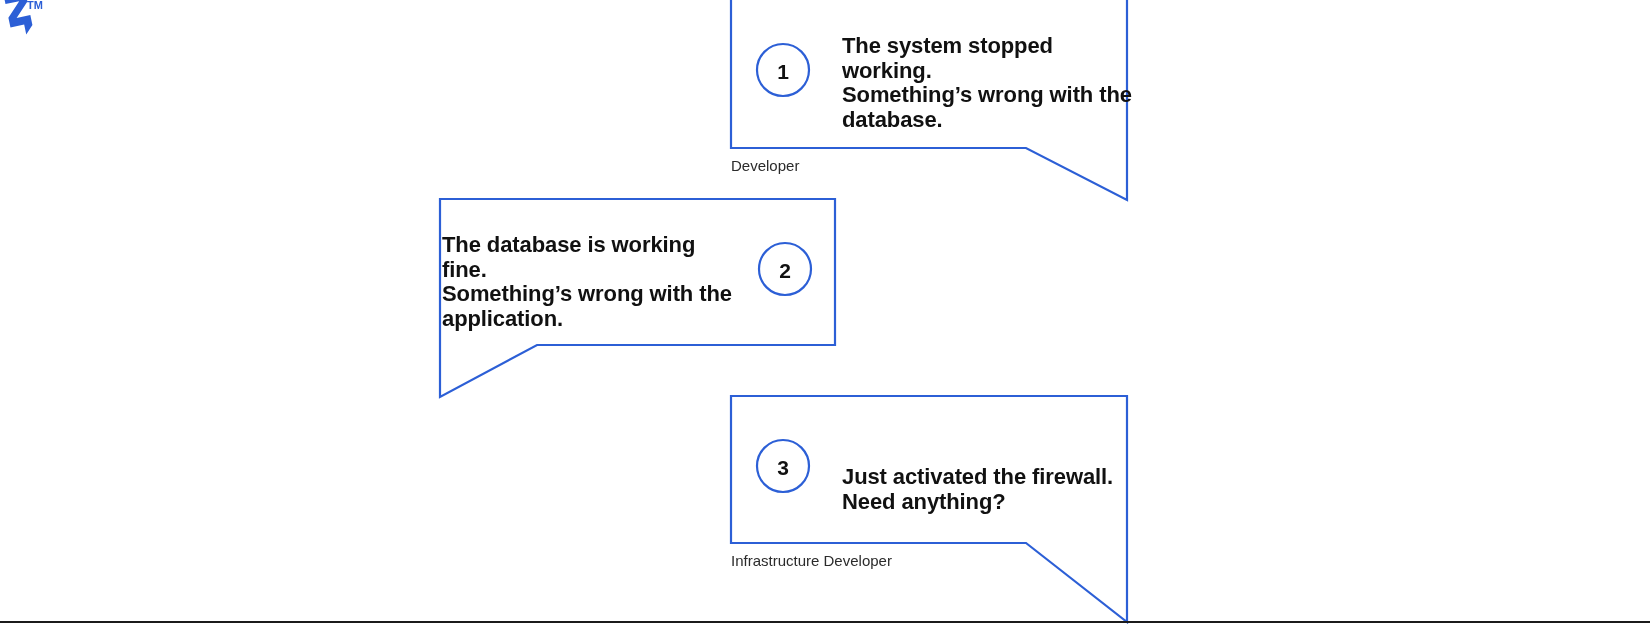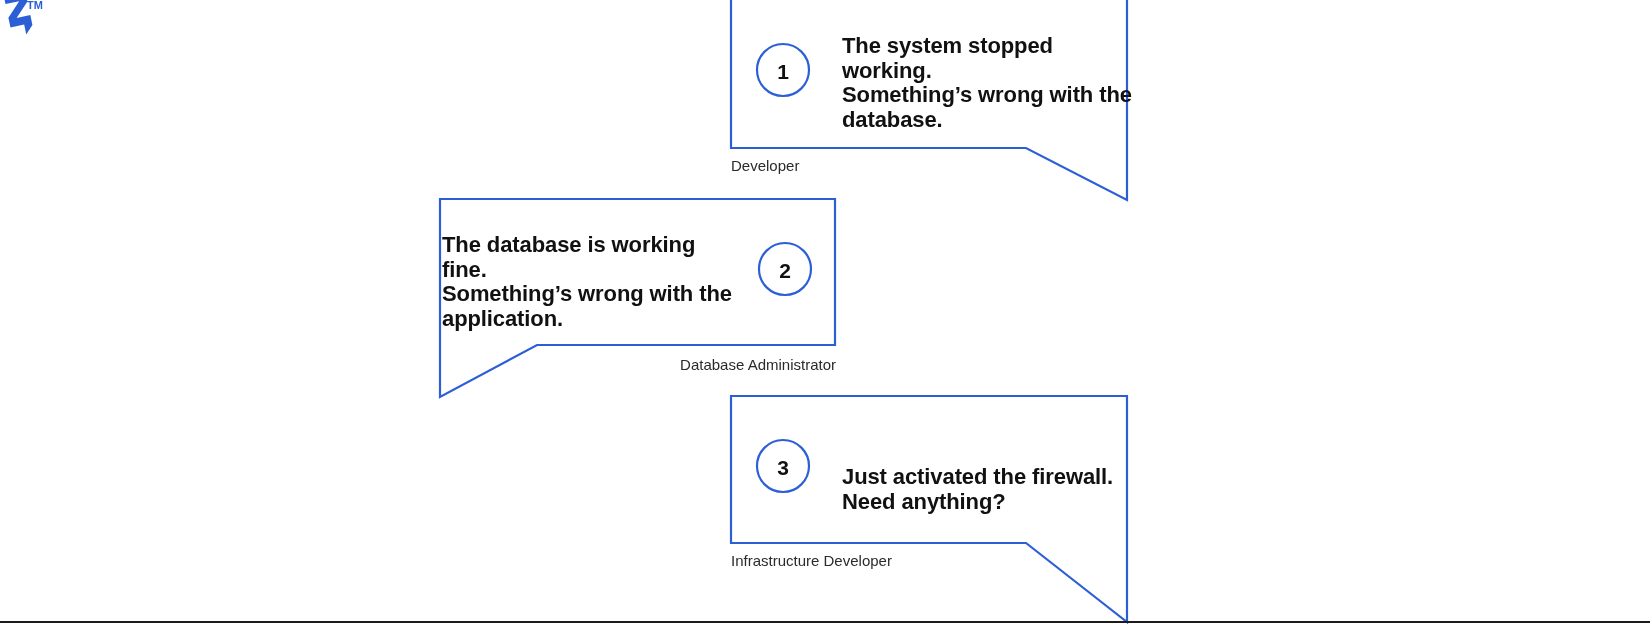--- a/index.html
+++ b/index.html
@@ -120,21 +120,20 @@
   <div class="caption" style="left:731px; top:155px;">Developer</div>
 
   <svg class="bubble-svg" width="1650" height="628">
     <path class="bubble-path" d="M 440 199 L 835 199 L 835 345 L 537 345 L 440 397 Z"></path>
     <circle class="num-circle" cx="785" cy="269" r="26"></circle>
     <text class="num-text" x="785" y="270">2</text>
   </svg>
   <div class="bubble-text" style="left:442px; top:233px; width:300px;">The database is working fine.
 Something’s wrong with the
 application.</div>
-  <div class="caption" style="left:436px; top:354px; width:400px; text-align:right;">Database Administrator</div>
 
   <svg class="bubble-svg" width="1650" height="628">
     <path class="bubble-path" d="M 731 396 L 1127 396 L 1127 622 L 1026 543 L 731 543 Z"></path>
     <circle class="num-circle" cx="783" cy="466" r="26"></circle>
     <text class="num-text" x="783" y="467">3</text>
   </svg>
   <div class="bubble-text" style="left:842px; top:441px; width:300px;margin-top:24px;">Just activated the firewall.
 Need anything?</div>
   <div class="caption" style="left:731px; top:550px;">Infrastructure Developer</div>
 

